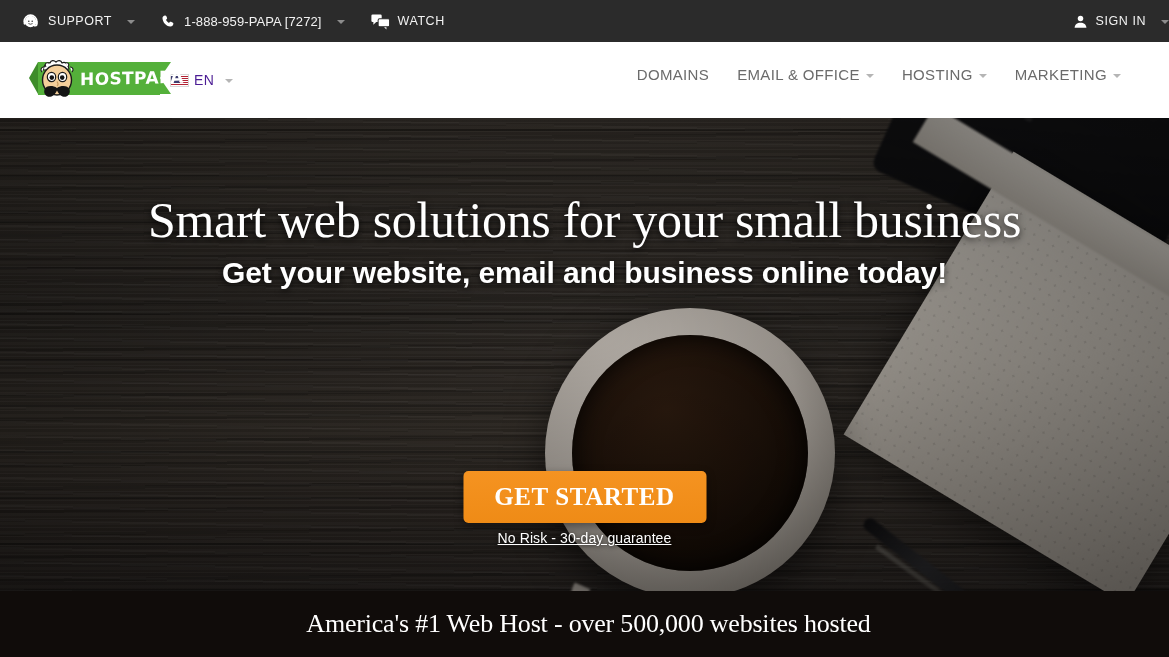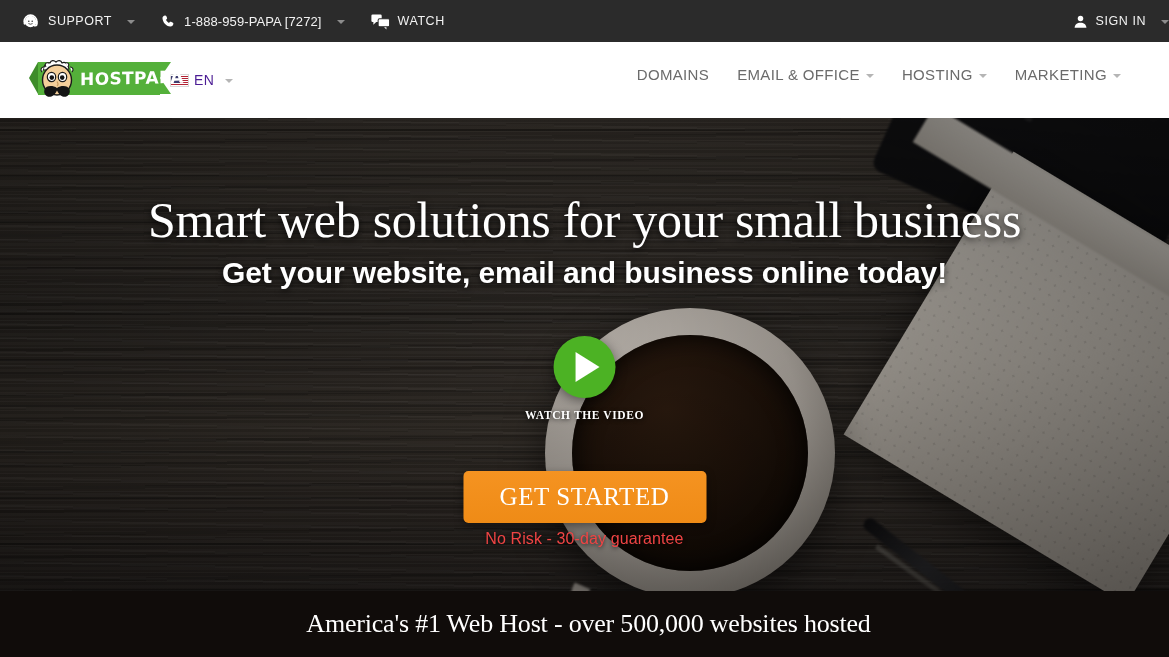--- a/index.html
+++ b/index.html
@@ -213,28 +213,29 @@
   }
   .video-lbl{
     margin-top:11px; color:#fff; font-size:11.5px; font-weight:bold;
     letter-spacing:.6px; font-family:"Liberation Serif", serif;
     text-shadow:0 1px 4px rgba(0,0,0,.85);
   }
   .cta-btn{
     position:absolute; top:353px; left:50%; transform:translateX(-50%);
     width:243px; height:52px; border:none; border-radius:5px;
     background:linear-gradient(180deg,#f59321 0%, #ef8b16 100%);
-    color:#fff; font-size:25px; font-weight:normal; letter-spacing:.6px;
+    color:#fff; font-size:25px; font-weight:bold; letter-spacing:.6px;
     font-family:"Liberation Serif", serif; cursor:pointer;
     box-shadow:0 3px 9px rgba(0,0,0,.4);
   }
   .cta-sub{
     position:absolute; top:412px; left:0; width:100%;
-    color:#ef4444; font-size:16px; letter-spacing:.1px;
+    color:#ffffff; font-size:14px; letter-spacing:.1px;
     text-shadow:0 1px 4px rgba(0,0,0,.8);
+    text-decoration:underline;
   }
 
   
   .banner{
     position:absolute; top:591px; left:0; width:1169px; height:66px;
     background:#100c0a;
     display:flex; align-items:center; justify-content:center;padding-left:8px;
   }
   .banner-text{
     color:#fff; font-size:26px; font-weight:400; letter-spacing:-0.2px;
@@ -381,26 +382,20 @@
   <div class="cup"></div>
   <div class="pen"></div>
   <div class="pen2"></div>
 
   <div class="hero-vig"></div>
 
   <div class="hero-content">
     <h1 class="headline">Smart web solutions for your small business</h1>
     <h2 class="subheadline">Get your website, email and business online today!</h2>
 
-    <div class="video-block">
-      <span class="play-btn">
-        <span class="play-tri"></span>
-      </span>
-      <span class="video-lbl">WATCH THE VIDEO</span>
-    </div>
 
     <button class="cta-btn">GET STARTED</button>
     <div class="cta-sub">No Risk - 30-day guarantee</div>
   </div>
 </section>
 
 <div class="banner">
   <span class="banner-text">America's #1 Web Host - over 500,000 websites hosted</span>
 </div>
 

